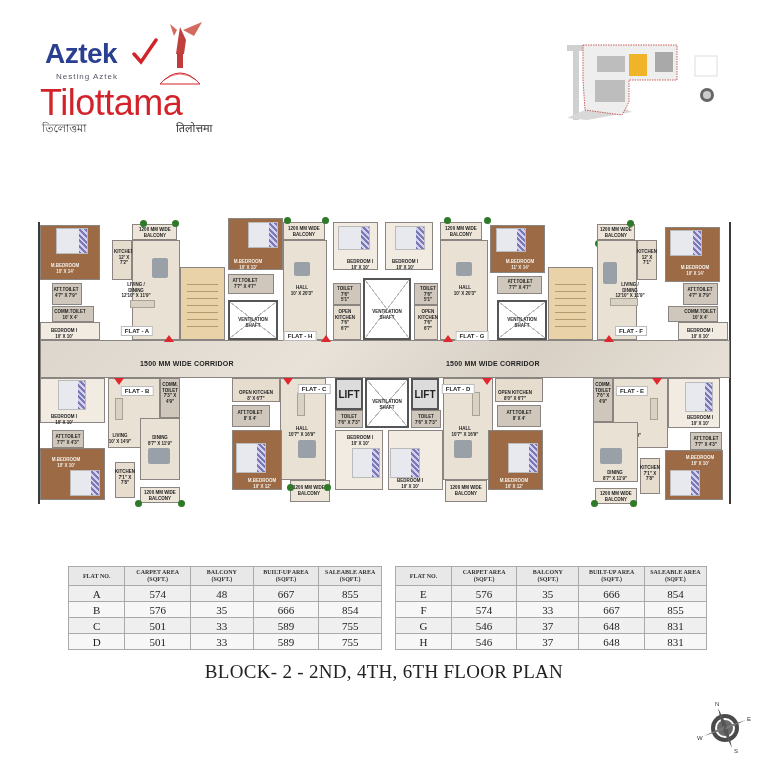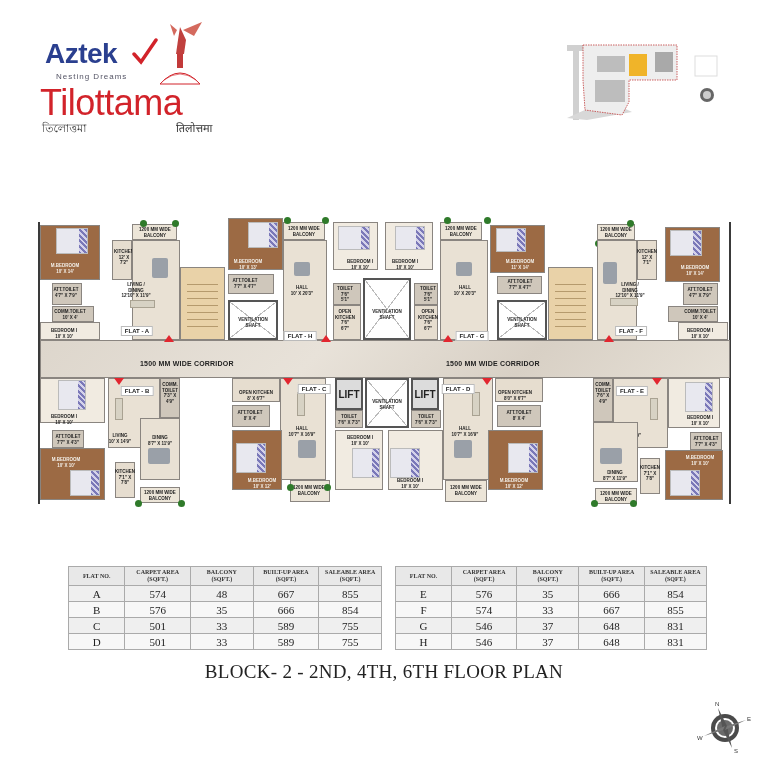--- a/index.html
+++ b/index.html
@@ -66,21 +66,21 @@
     <path d="M14 58 Q30 46 46 58" fill="none" stroke="#d2232a" stroke-width=".6"></path>
     <rect x="27" y="32" width="6" height="14" fill="#c23a3a"></rect>
     <path d="M30 5 L36 18 L34 32 L26 32 L28 18 Z" fill="#c0403e"></path>
     <path d="M33 8 L52 0 L44 14 Z" fill="#d46a5e"></path>
     <path d="M27 8 L20 2 L24 14 Z" fill="#d46a5e"></path>
   </svg>
   <div class="logo-aztek">Aztek</div>
   <svg class="logo-check" viewBox="0 0 26 28">
     <path d="M2 16 L9 24 L24 2" fill="none" stroke="#d2232a" stroke-width="3.5" stroke-linecap="round"></path>
   </svg>
-  <div class="logo-tag">Nesting Dreams</div>
+  <div class="logo-tag">Nesting Aztek</div>
   <div class="logo-main">Tilottama</div>
   <div class="logo-bn1">তিলোত্তমা</div>
   <div class="logo-bn2">तिलोत्तमा</div>
 </div>
 
 <svg class="keyplan" viewBox="0 0 180 80">
   <rect x="0" y="5" width="75" height="6" fill="#d0d0d0"></rect>
   <rect x="6" y="10" width="6" height="70" fill="#d0d0d0"></rect>
   <polygon points="0,78 40,60 65,72 20,80" fill="#d8d8d8"></polygon>
   <polygon points="16,5 110,5 110,40 62,40 62,62 55,75 18,70 16,40" fill="#eeeeee" stroke="#c03a3a" stroke-width=".8" stroke-dasharray="1.5,1"></polygon>

